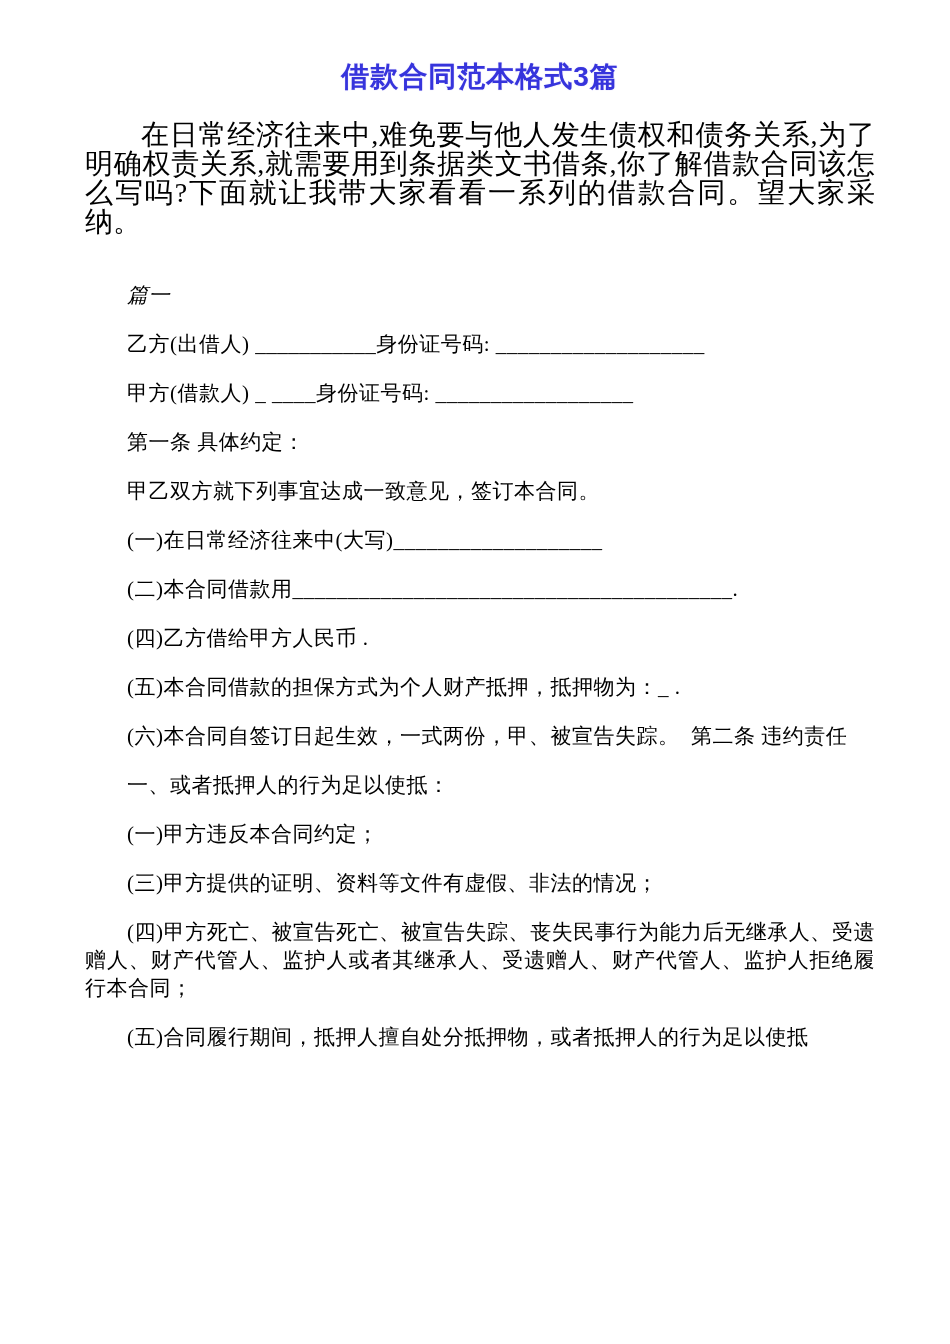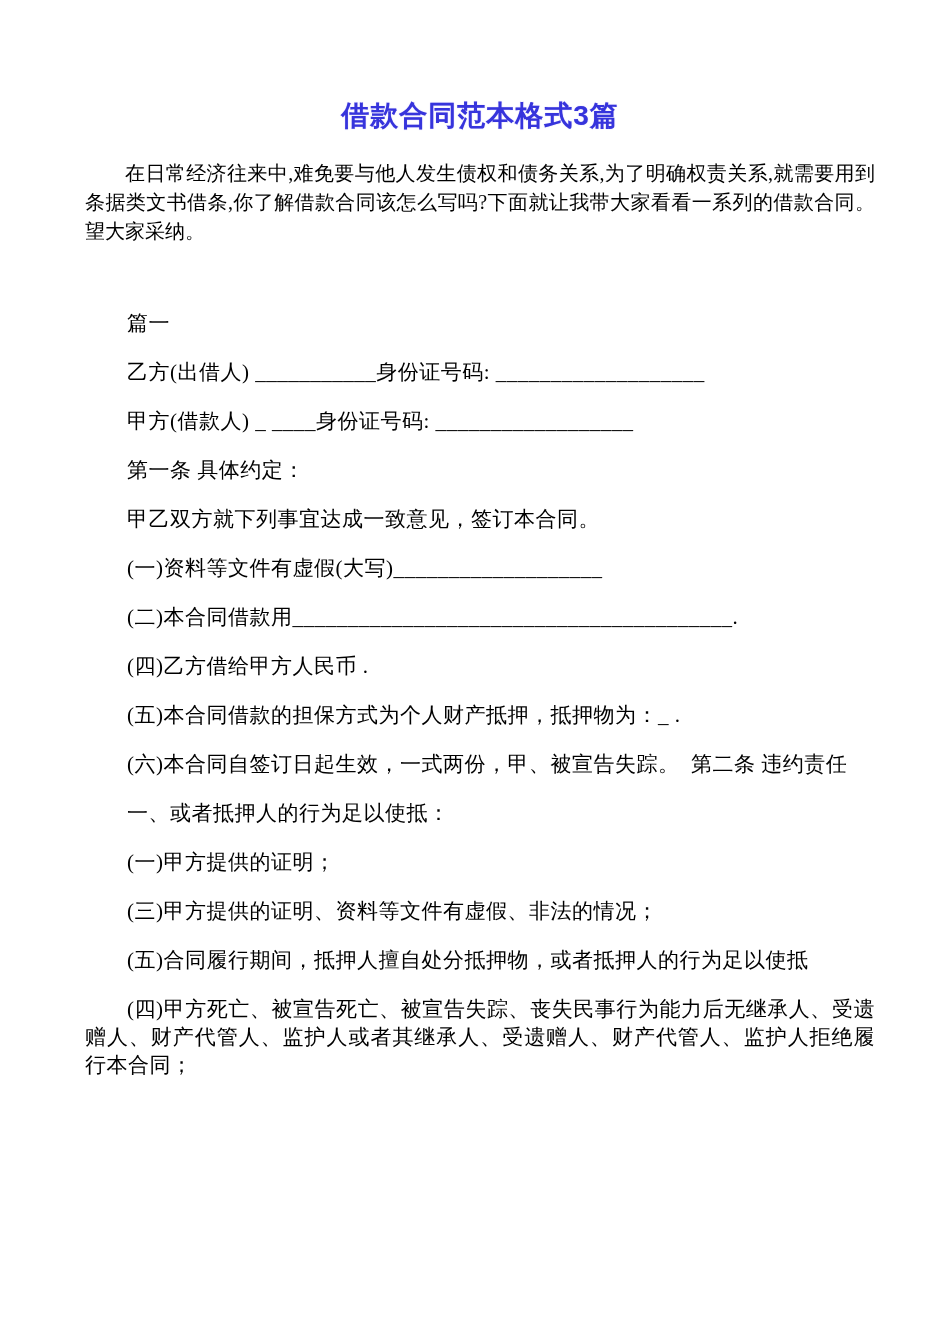--- a/index.html
+++ b/index.html
@@ -11,70 +11,71 @@
     width: 950px;
     height: 1344px;
     overflow: hidden;
     font-family: "Liberation Serif", "DejaVu Serif", serif;
     color: #000000;
   }
   .page {
     box-sizing: border-box;
     width: 950px;
     height: 1344px;
-    padding: 99px 75px 0 85px;
+    padding: 60px 75px 0 85px;
   }
   .doc-title {
     margin: 0;
     text-align: center;
     font-family: "Liberation Sans", "DejaVu Sans", sans-serif;
     font-weight: bold;
     font-size: 28px;
     line-height: 34px;
     color: var(--accent, #3634DC);
     letter-spacing: 1px;
     text-shadow: 0 0 1px rgba(120,100,235,0.55);
   }
   .intro {
     margin: 26px 0 0 0;
-    font-size: 20px;
+    font-size: 28px;
     line-height: 29px;
     text-align: justify;
     text-indent: 2em;
     white-space: pre-wrap;
   }
   .para {
     margin: 21px 0 0 0;
     font-size: 21px;
     line-height: 28px;
     text-align: justify;
     text-indent: 2em;
     white-space: pre-wrap;
     letter-spacing: 0.5px;
   }
   .para.first {
-    margin-top: 63px;
+    margin-top: 45px;
+    font-style: italic;
   }
 </style>
 </head>
 <body>
 
 <div class="page">
   <h1 class="doc-title">借款合同范本格式3篇</h1>
 
   <p class="intro">在日常经济往来中,难免要与他人发生债权和债务关系,为了明确权责关系,就需要用到条据类文书借条,你了解借款合同该怎么写吗?下面就让我带大家看看一系列的借款合同。望大家采纳。</p>
 
   <p class="para first">篇一</p>
   <p class="para">乙方(出借人) ___________身份证号码: ___________________</p>
   <p class="para">甲方(借款人) _ ____身份证号码: __________________</p>
   <p class="para">第一条 具体约定：</p>
   <p class="para">甲乙双方就下列事宜达成一致意见，签订本合同。</p>
-  <p class="para">(一)资料等文件有虚假(大写)___________________</p>
+  <p class="para">(一)在日常经济往来中(大写)___________________</p>
   <p class="para">(二)本合同借款用________________________________________.</p>
   <p class="para">(四)乙方借给甲方人民币 .</p>
   <p class="para">(五)本合同借款的担保方式为个人财产抵押，抵押物为：_ .</p>
   <p class="para">(六)本合同自签订日起生效，一式两份，甲、被宣告失踪。  第二条 违约责任</p>
   <p class="para">一、或者抵押人的行为足以使抵：</p>
-  <p class="para">(一)甲方提供的证明；</p>
+  <p class="para">(一)甲方违反本合同约定；</p>
   <p class="para">(三)甲方提供的证明、资料等文件有虚假、非法的情况；</p>
+  <p class="para">(四)甲方死亡、被宣告死亡、被宣告失踪、丧失民事行为能力后无继承人、受遗赠人、财产代管人、监护人或者其继承人、受遗赠人、财产代管人、监护人拒绝履行本合同；</p>
   <p class="para">(五)合同履行期间，抵押人擅自处分抵押物，或者抵押人的行为足以使抵</p>
-  <p class="para">(四)甲方死亡、被宣告死亡、被宣告失踪、丧失民事行为能力后无继承人、受遗赠人、财产代管人、监护人或者其继承人、受遗赠人、财产代管人、监护人拒绝履行本合同；</p>
 </div>
 
 </body></html>

